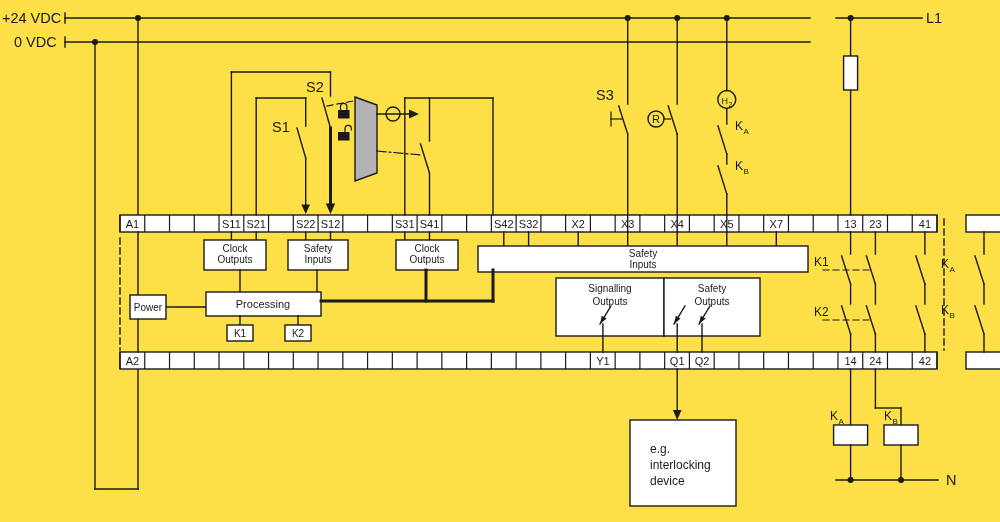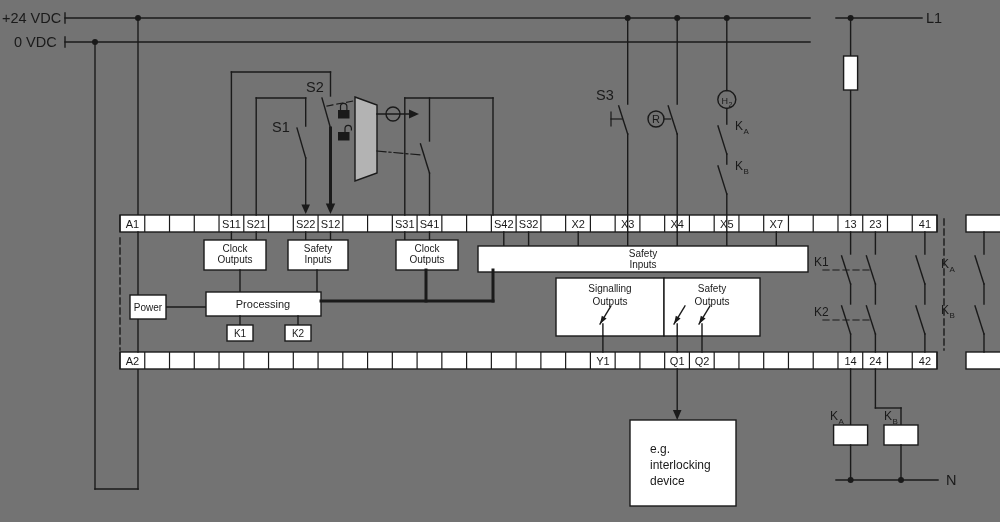--- a/index.html
+++ b/index.html
@@ -1,16 +1,16 @@
 <!DOCTYPE html>
 <html><head>
 <meta charset="utf-8">
 <style>
   html,body{margin:0;padding:0;background:#ffffff;}
-  .stage{width:1000px;height:522px;position:relative;background:#737373;}
+  .stage{width:1000px;height:522px;position:relative;background:#fde047;}
   svg{display:block;}
   text{font-family:"Liberation Sans",sans-serif;fill:#1a1a1a;}
   .f7{font-size:7px}.f8{font-size:8px}.f9{font-size:9px}.f10{font-size:10px}
   .f11{font-size:11px}.f12{font-size:12px}.f14{font-size:14.5px}
   .mid{text-anchor:middle}
   .w{stroke:#1a1a1a;stroke-width:1.4;fill:none;stroke-linecap:square}
   .wt{stroke-width:3}
   .thin{stroke-width:1.2}
   .bx{fill:#ffffff;stroke:#1a1a1a;stroke-width:1.4}
   .blk{fill:#1a1a1a;stroke:none}

